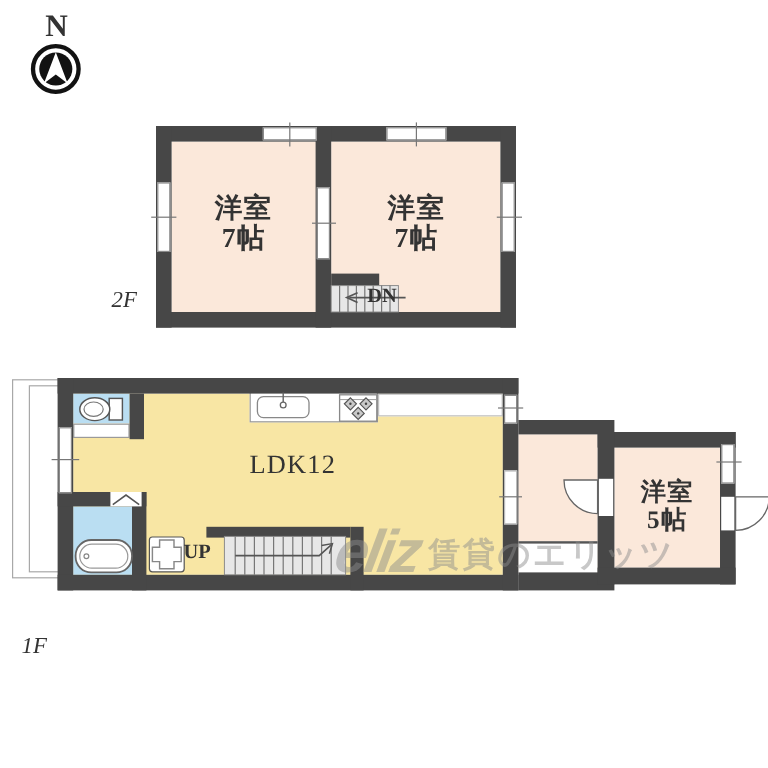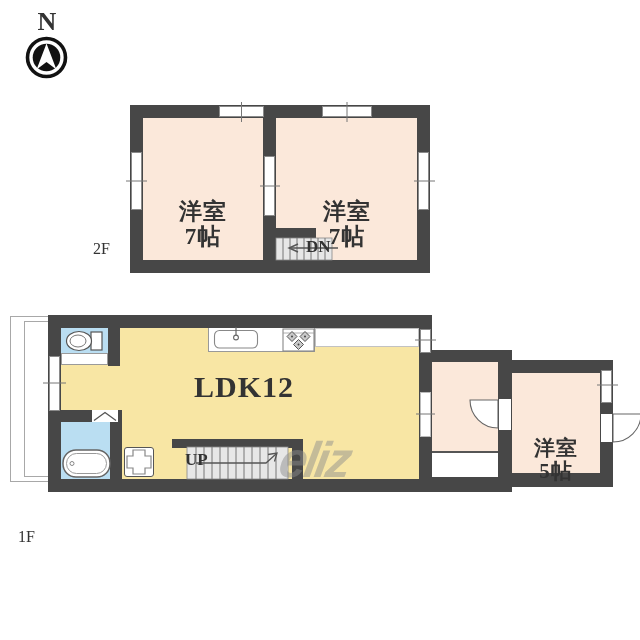--- a/index.html
+++ b/index.html
@@ -7,26 +7,26 @@
     position:relative;width:640px;height:640px;background:#ffffff;overflow:hidden;
     font-family:"Liberation Serif","DejaVu Serif",serif;color:var(--text,#333);
   }
   .w{position:absolute;background:var(--wall,#474747);}
   .f{position:absolute;}
   .win{position:absolute;background:#ffffff;border:1px solid #8a8a8a;box-sizing:border-box;}
   .open{position:absolute;background:#ffffff;box-sizing:border-box;}
   .lbl{position:absolute;white-space:nowrap;}
   .room-lbl{
     position:absolute;transform:translate(-50%,-50%);text-align:center;
-    font-weight:600;line-height:1.1;letter-spacing:1px;margin-top:38px;
+    font-weight:600;line-height:1.1;letter-spacing:1px;
   }
   .room-lbl span{display:block;}
-  .floor-lbl{font-size:16px;}
+  .floor-lbl{font-size:19px;font-style:italic;}
   .stair-lbl{font-size:17px;font-weight:600;}
-  #ldk-lbl{font-size:30px;font-weight:700;letter-spacing:1px;transform:translate(-50%,-50%);}
+  #ldk-lbl{font-size:22px;font-weight:400;letter-spacing:1px;transform:translate(-50%,-50%);}
   .fixture{position:absolute;background:#ffffff;box-sizing:border-box;}
   #overlay{position:absolute;left:0;top:0;pointer-events:none;}
   #watermark{
     position:absolute;left:280px;top:438px;display:flex;align-items:flex-end;
     color:var(--mark,#8d8d8d);opacity:.48;pointer-events:none;
   }
   #watermark .logo{
     font-size:50px;font-weight:900;font-style:italic;transform:skewX(-10deg);
     letter-spacing:-3px;line-height:.9;margin-right:8px;
     font-family:"Liberation Sans","DejaVu Sans",sans-serif;
@@ -209,26 +209,27 @@
   </div>
   <div class="room-lbl" style="left:347px;top:186px;font-size:23px;">
     <span>洋室</span>
     <span>7帖</span>
   </div>
 
   <div class="lbl stair-lbl" style="left:306px;top:237px;">DN</div>
 
   <div class="lbl" id="ldk-lbl" style="left:244px;top:387px;">LDK12</div>
 
-  <div class="lbl stair-lbl" style="left:153px;top:450px;margin-left:32px;">UP</div>
+  <div class="lbl stair-lbl" style="left:153px;top:450px;">UP</div>
 
   <div class="room-lbl" style="left:556px;top:422px;font-size:21px;">
     <span>洋室</span>
     <span>5帖</span>
   </div>
 
   <div class="lbl floor-lbl" style="left:18px;top:528px;">1F</div>
 
   <div id="watermark">
     <span class="logo">eliz</span>
+    <span class="brand">賃貸のエリッツ</span>
   </div>
 
 </div>
 
 </body></html>

